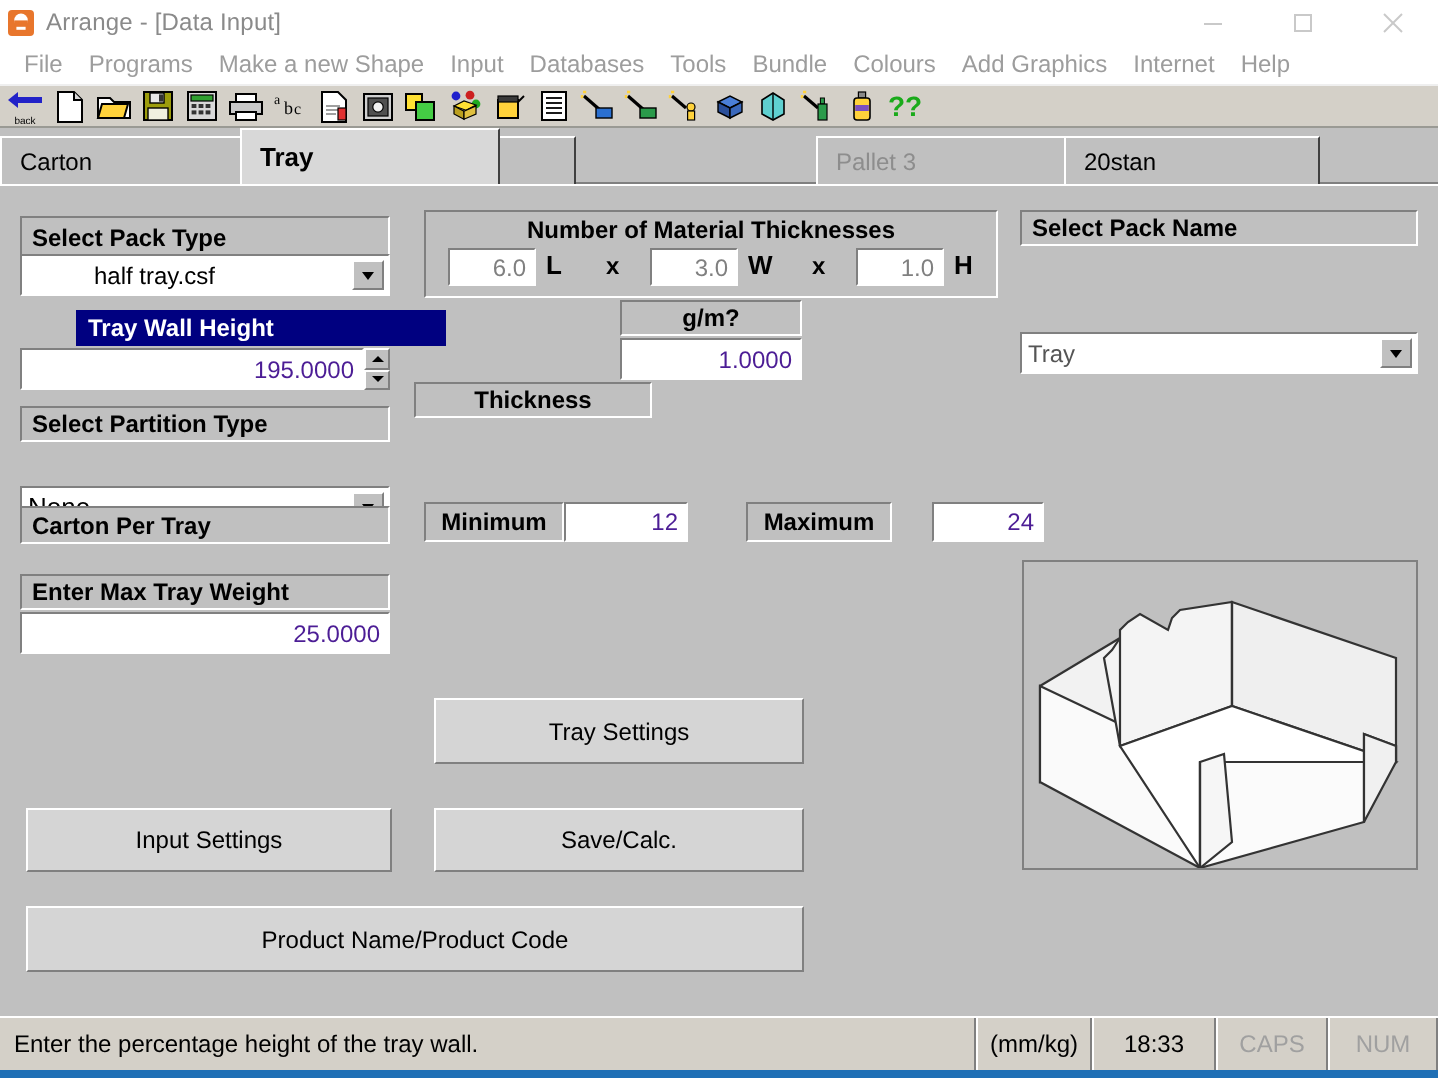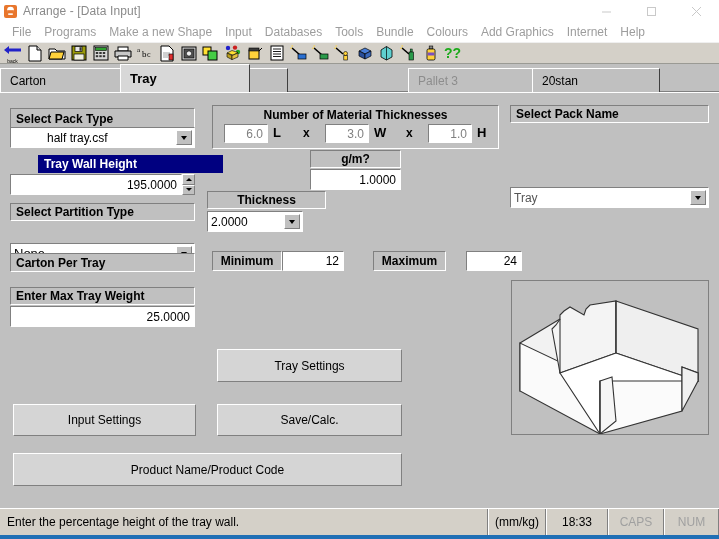--- a/index.html
+++ b/index.html
@@ -151,21 +151,21 @@
 
   
   .txtin {
     display:flex; align-items:center; justify-content:flex-end;
     padding-right:4px;
     background:#ffffff;
     border-top:1px solid #808080;
     border-left:1px solid #808080;
     border-right:1px solid #ffffff;
     border-bottom:1px solid #ffffff;
-    color:#000000;
+    color:#4c1d95;
   }
   .txtin.dim { color:#808080; }
 
   
   .combo {
     display:flex; align-items:center;
     background:#ffffff;
     border-top:1px solid #808080;
     border-left:1px solid #808080;
     border-right:1px solid #ffffff;
@@ -567,26 +567,20 @@
   </div>
   <div class="fld" style="left:374px; top:32px; font-weight:bold; font-size:13px;">W</div>
   <div class="fld" style="left:406px; top:33px; font-weight:bold;">x</div>
 
   <div class="fld txtin dim" style="left:428px; top:31px; width:44px; height:19px;">
     <span>1.0</span>
   </div>
   <div class="fld" style="left:477px; top:32px; font-weight:bold; font-size:13px;">H</div>
 
   <div class="fld grp-label centered" style="left:207px; top:70px; width:119px; height:18px;margin-top:28px;">Thickness</div>
-  <div class="fld combo" style="left:207px; top:76px; width:96px; height:21px;">
-    <span class="cval">2.0000</span>
-    <span class="combo-arrow">
-        <i class="arrow-dn"></i>
-      </span>
-  </div>
 
   <div class="fld grp-label centered" style="left:310px; top:57px; width:91px; height:18px;">g/m?</div>
   <div class="fld txtin" style="left:310px; top:76px; width:91px; height:21px;">
     <span>1.0000</span>
   </div>
 
   <div class="fld grp-label centered" style="left:212px; top:158px; width:70px; height:20px;">Minimum</div>
   <div class="fld txtin" style="left:282px; top:158px; width:62px; height:20px;align-items:center;">
     <span>12</span>
   </div>

